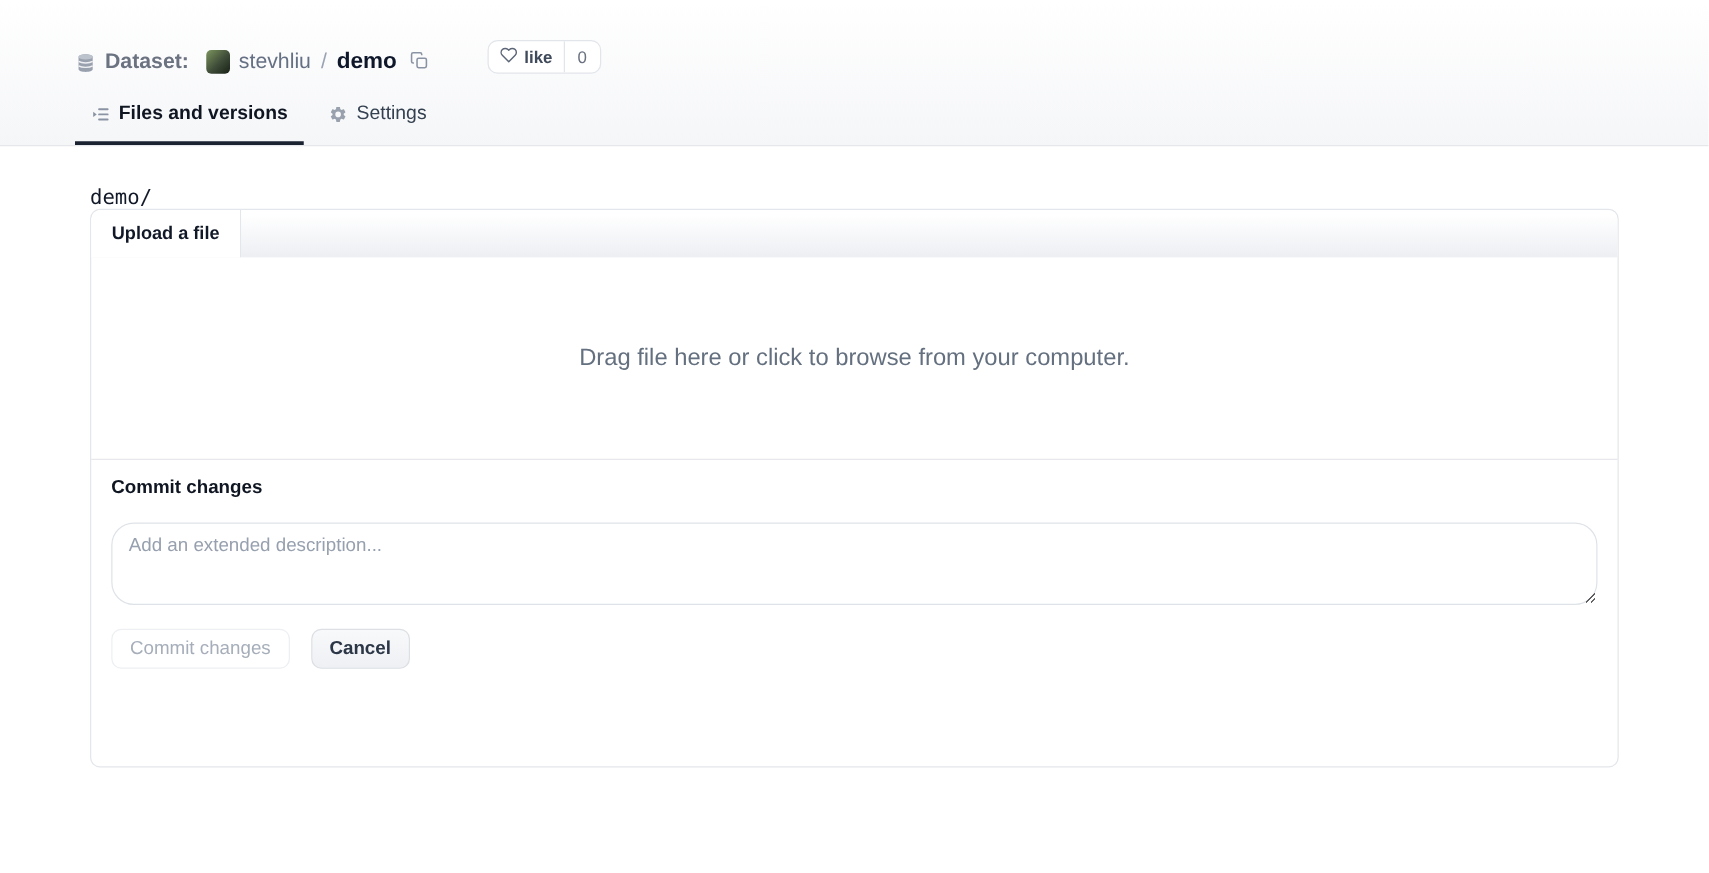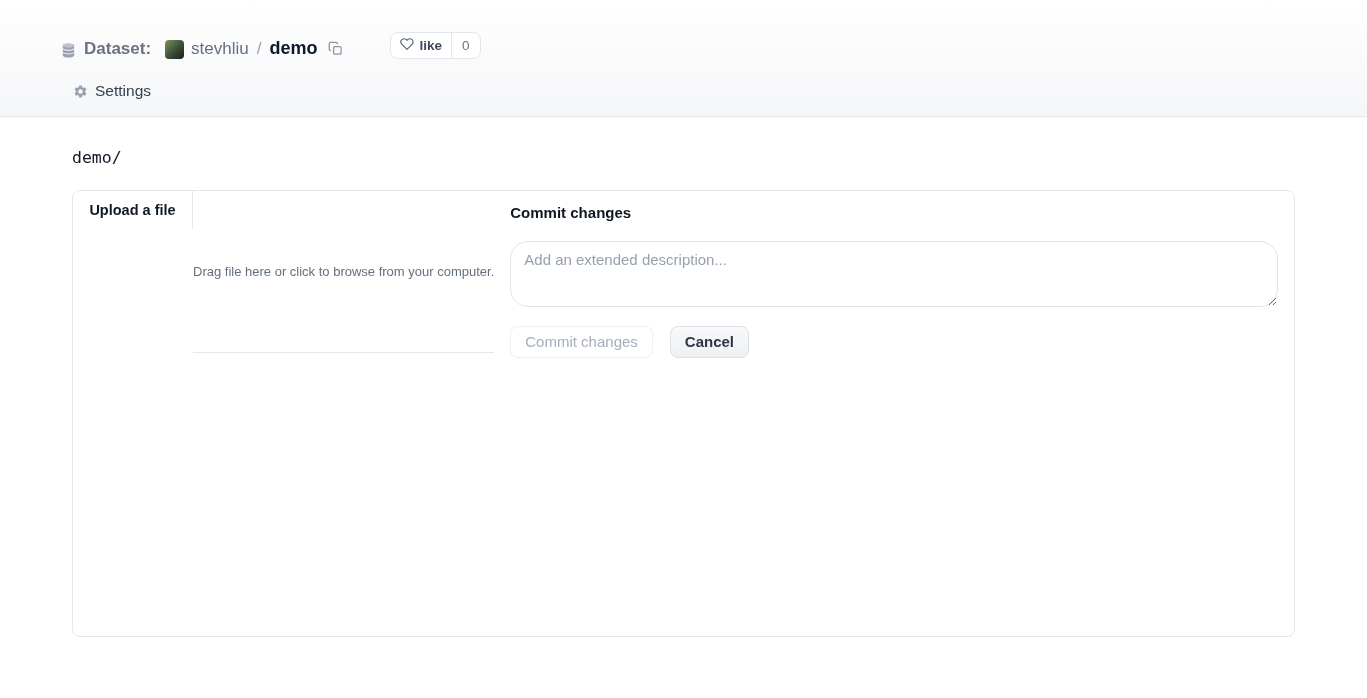--- a/index.html
+++ b/index.html
@@ -82,25 +82,24 @@
   
   .main { padding: 0 72px; }
   .path-row {
     margin-top: 31px;
     font-family: "DejaVu Sans Mono", "Liberation Mono", monospace;
     font-size: 16.5px;
     color: #111827;
   }
 
   .card {
-    margin-top: 23px;
     border: 1px solid #e3e6ea;
     border-radius: 8px;
     display: flex;
-    flex-direction: row;
+    flex-direction: column;
     height: 447px;
     box-sizing: border-box;
   }
   .card-strip {
     height: 37px;
     flex: none;
     background: linear-gradient(to bottom, #ffffff 10%, #edeff3 100%);
     border-bottom: 1px solid #e3e6ea;
     border-radius: 8px 8px 0 0;
     display: flex;
@@ -117,21 +116,21 @@
     display: flex; align-items: center; justify-content: center;
     font-size: 14.5px; font-weight: 700; color: #111827;
     cursor: pointer;
   }
   .dropzone {
     height: 161px;
     flex: none;
     border-bottom: 1px solid #e6e8eb;
     display: flex; align-items: center; justify-content: center;
     color: #64707f;
-    font-size: 13px;
+    font-size: 19px;
     cursor: pointer;
   }
 
   .commit-section { padding: 13px 16px 16px 16px; flex: 1; }
   .commit-heading { font-size: 15px; font-weight: 700; color: #0f1622; }
   .commit-input {
     display: block;
     margin-top: 16px;
     width: 100%;
     height: 38px;
@@ -216,20 +215,29 @@
               <path d="M20.8 4.6a5.5 5.5 0 0 0-7.8 0L12 5.6l-1-1a5.5 5.5 0 0 0-7.8 7.8l1 1L12 21.2l7.8-7.8 1-1a5.5 5.5 0 0 0 0-7.8z"></path>
             </svg>
           </span>
           <span>like</span>
         </span>
         <span class="like-count">0</span>
       </span>
     </div>
 
     <nav class="tabs-row">
+      <div class="tab active">
+        <span class="t-icon">
+          <svg width="15" height="15" viewBox="0 0 24 24" fill="none" stroke="#8a93a3" stroke-width="2.4" stroke-linecap="round">
+            <path d="M10 5.5h11M10 12h11M10 18.5h11"></path>
+            <path d="M2.5 8.5l4.5 3.5-4.5 3.5z" fill="#8a93a3" stroke="none"></path>
+          </svg>
+        </span>
+        <span>Files and versions</span>
+      </div>
       <div class="tab">
         <span class="t-icon">
           <svg width="15" height="15" viewBox="0 0 24 24" fill="#99a1ae">
             <path d="M19.14 12.94c.04-.3.06-.61.06-.94s-.02-.64-.07-.94l2.03-1.58a.49.49 0 0 0 .12-.61l-1.92-3.32a.49.49 0 0 0-.59-.22l-2.39.96c-.5-.38-1.03-.7-1.62-.94l-.36-2.54a.48.48 0 0 0-.48-.41h-3.84c-.24 0-.43.17-.47.41l-.36 2.54c-.59.24-1.13.57-1.62.94l-2.39-.96a.48.48 0 0 0-.59.22L2.74 8.87c-.12.21-.08.47.12.61l2.03 1.58c-.05.3-.09.63-.09.94s.02.64.07.94l-2.03 1.58a.49.49 0 0 0-.12.61l1.92 3.32c.12.22.37.29.59.22l2.39-.96c.5.38 1.03.7 1.62.94l.36 2.54c.05.24.24.41.48.41h3.84c.24 0 .44-.17.47-.41l.36-2.54c.59-.24 1.13-.56 1.62-.94l2.39.96c.22.08.47 0 .59-.22l1.92-3.32a.49.49 0 0 0-.12-.61l-2.01-1.58zM12 15.6A3.6 3.6 0 1 1 15.6 12 3.6 3.6 0 0 1 12 15.6z"></path>
           </svg>
         </span>
         <span>Settings</span>
       </div>
     </nav>
   </header>

